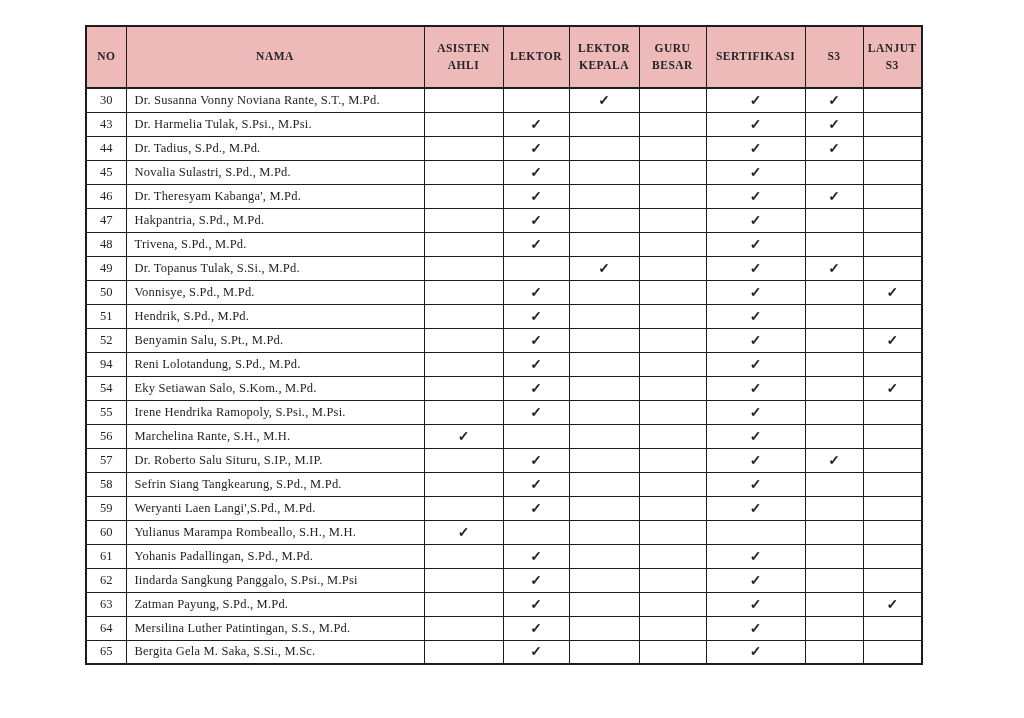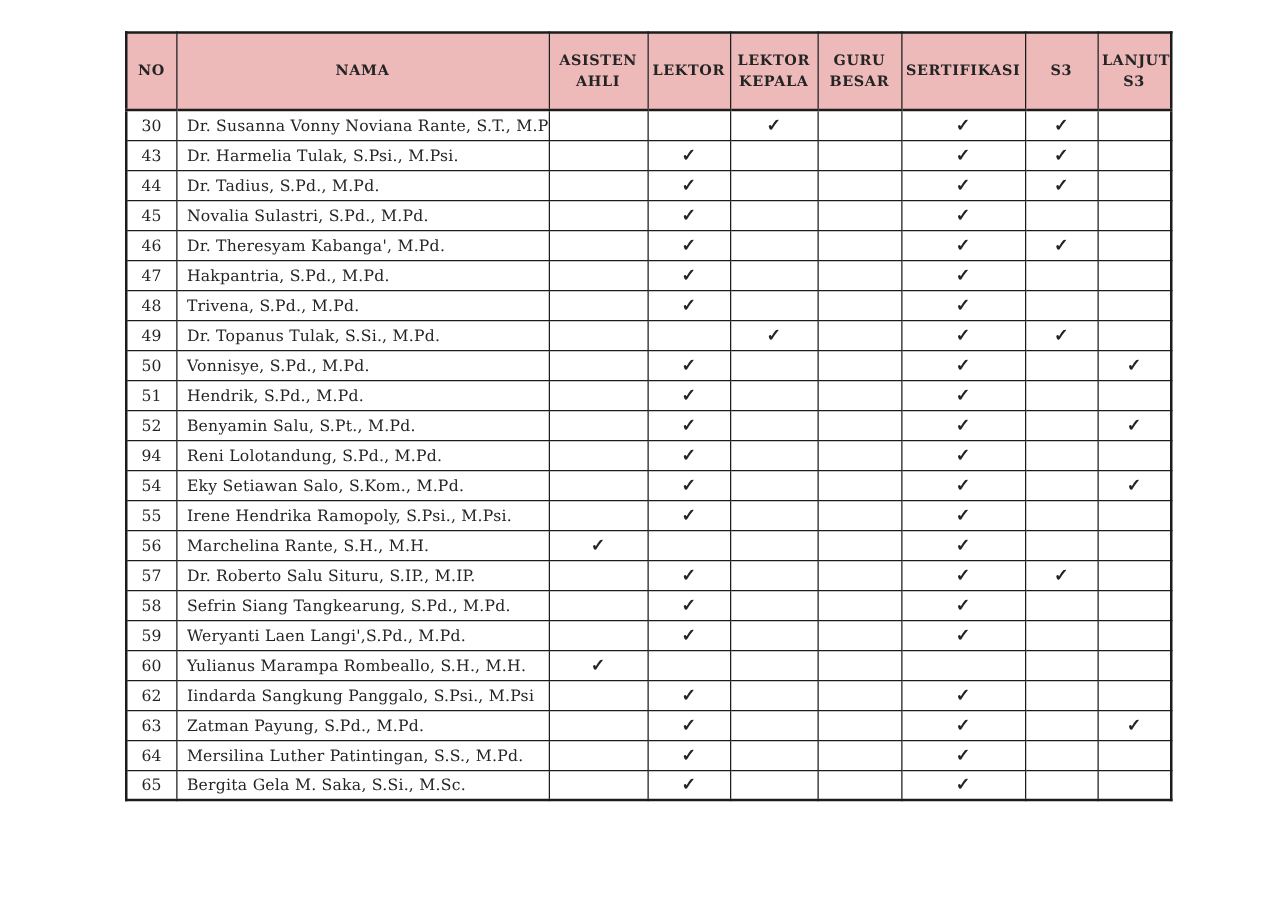--- a/index.html
+++ b/index.html
@@ -7,21 +7,21 @@
     margin: 0; padding: 0;
     width: 1024px; height: 718px;
     background: #ffffff;
     font-family: "DejaVu Serif", "Liberation Serif", serif;
     --border: #1c1c1c;
     --header-bg: #edb9b9;
     position: relative;
   }
   .table-wrap {
     position: absolute;
-    left: 100px; top: 25px;
+    left: 85px; top: 25px; font-family: Liberation Serif, serif;
   }
   table {
     border-collapse: collapse;
     table-layout: fixed;
     width: 836px;
     border: 2px solid var(--border);
   }
   thead th {
     background: var(--header-bg);
     border: 1px solid var(--border);
@@ -290,20 +290,31 @@
           <td class="cell-nama">Yulianus Marampa Rombeallo, S.H., M.H.</td>
           <td class="cell-check"><span>✓</span></td>
           <td class="cell-check"></td>
           <td class="cell-check"></td>
           <td class="cell-check"></td>
           <td class="cell-check"></td>
           <td class="cell-check"></td>
           <td class="cell-check"></td>
         </tr>
         <tr>
+          <td class="cell-no">61</td>
+          <td class="cell-nama">Yohanis Padallingan, S.Pd., M.Pd.</td>
+          <td class="cell-check"></td>
+          <td class="cell-check"><span>✓</span></td>
+          <td class="cell-check"></td>
+          <td class="cell-check"></td>
+          <td class="cell-check"><span>✓</span></td>
+          <td class="cell-check"></td>
+          <td class="cell-check"></td>
+        </tr>
+        <tr>
           <td class="cell-no">62</td>
           <td class="cell-nama">Iindarda Sangkung Panggalo, S.Psi., M.Psi</td>
           <td class="cell-check"></td>
           <td class="cell-check"><span>✓</span></td>
           <td class="cell-check"></td>
           <td class="cell-check"></td>
           <td class="cell-check"><span>✓</span></td>
           <td class="cell-check"></td>
           <td class="cell-check"></td>
         </tr>

